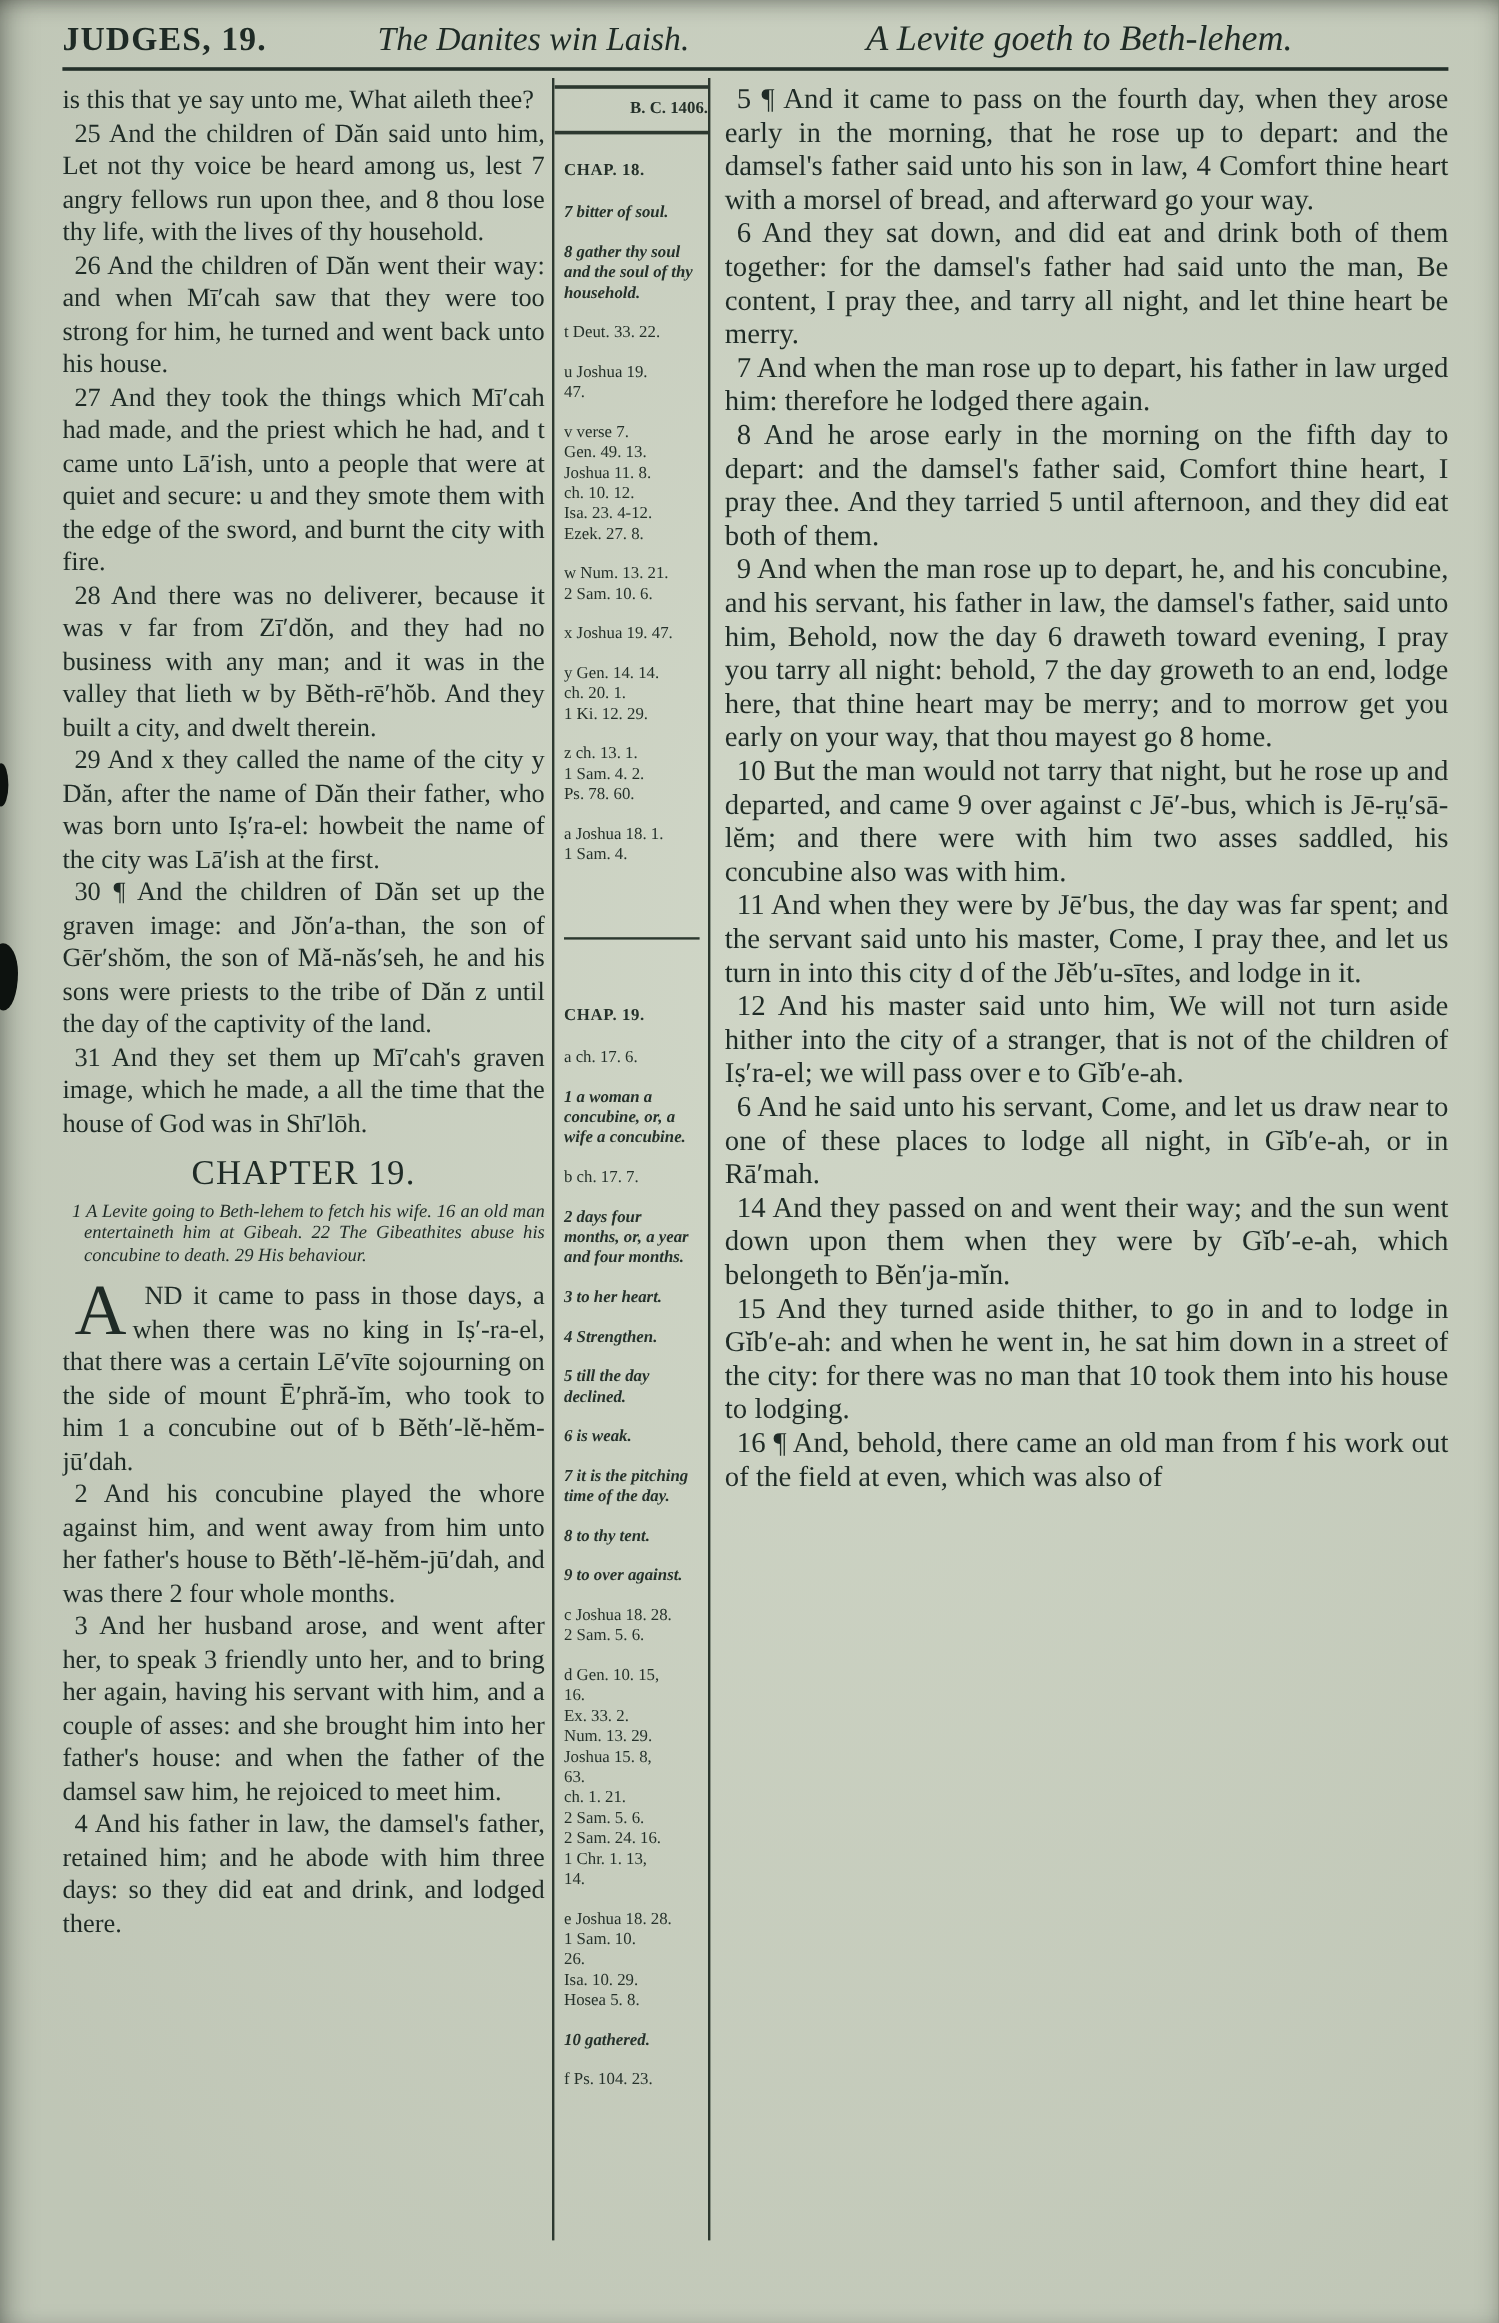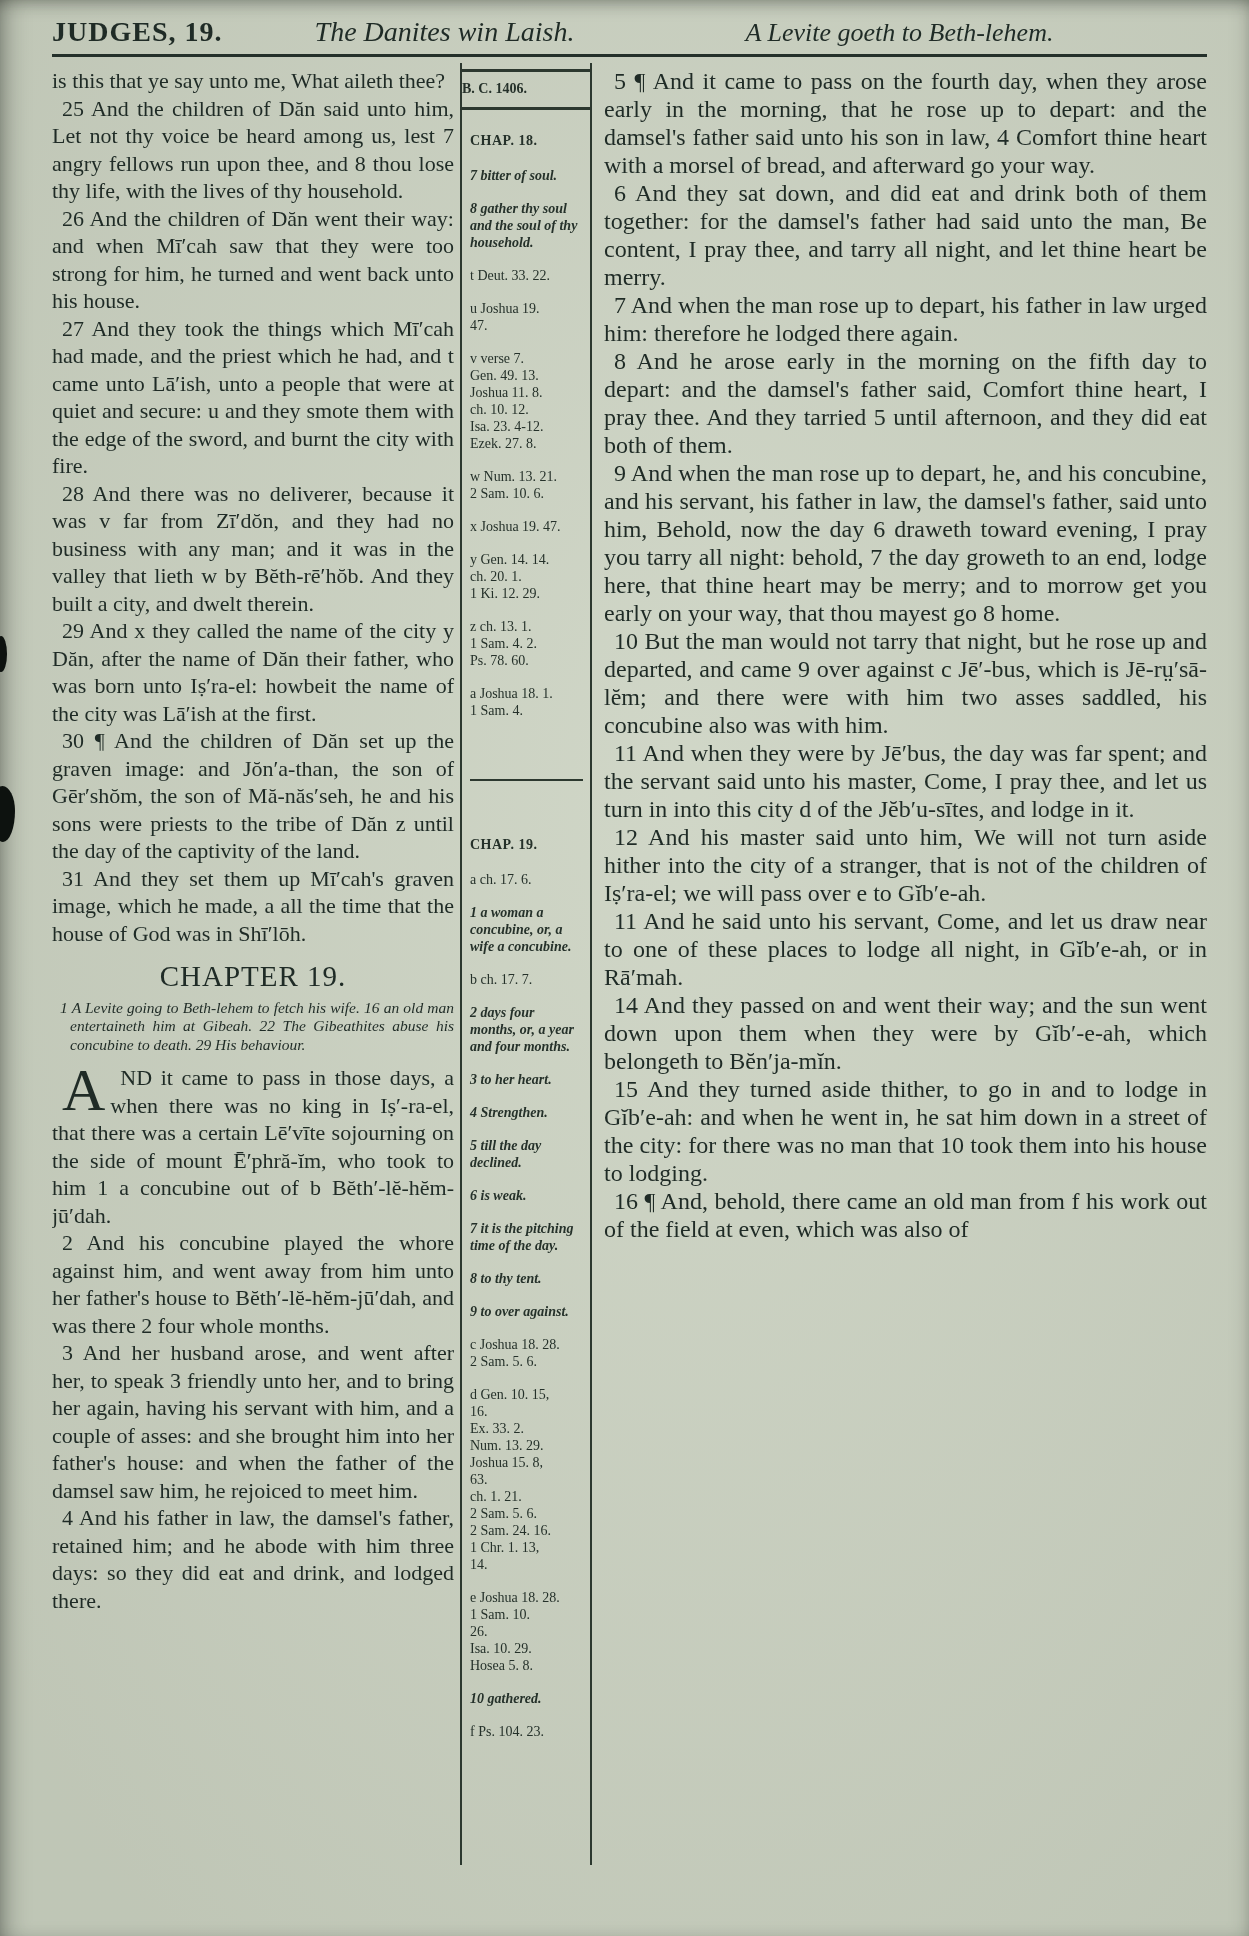--- a/index.html
+++ b/index.html
@@ -17,21 +17,21 @@
     padding:16px 42px 0 52px;
   }
   
   .pg-header{
     display:flex;align-items:baseline;
     border-bottom:3px solid #24302a;
     padding-bottom:6px;margin-bottom:6px;
   }
   .book-title{width:245px;font-weight:bold;font-size:28px;letter-spacing:1px;font-family:Liberation Serif, serif;}
   .running-head-left{flex:1;text-align:center;font-style:italic;font-size:28px;}
-  .running-head-right{width:615px;text-align:center;font-style:italic;font-size:26px;}
+  .running-head-right{width:615px;text-align:center;font-style:italic;font-size:30px;}
   
   .columns{display:flex;height:1802px;}
   .col{overflow:hidden;box-sizing:border-box;}
   .col-left{width:408px;padding:4px 6px 0 0;font-size:22px;line-height:27.5px;}
   .col-refs{
     width:132px;
     border-left:2px solid #2c382f;
     border-right:2px solid #2c382f;
     padding:6px 7px 0 8px;
     font-size:14px;line-height:17px;
@@ -42,21 +42,21 @@
   .para{margin:0;text-align:justify;text-indent:10px;}
   .para.cont{text-indent:0;}
   .para.chapter-heading{text-align:center;text-indent:0;font-size:29px;letter-spacing:1px;margin:16px 0 8px;}
   .para.summary{font-style:italic;font-size:15.5px;line-height:18.5px;text-align:justify;padding-left:18px;text-indent:-10px;margin:0 0 10px;}
   .dropcap{float:left;font-size:60px;line-height:47px;margin:3px 5px 0 0;}
   
   .ref-item{white-space:pre-line;margin:0 0 16px;}
   .ref-item.note{font-style:italic;font-weight:bold;}
   .ref-item.head{font-weight:bold;letter-spacing:.5px;margin:6px 0 18px;}
   .ref-item.bc{
-    text-align:left;font-weight:bold;
+    text-align:right;font-weight:bold;
     border-top:3px solid #2c382f;border-bottom:3px solid #2c382f;
     padding:8px 0 10px;margin:0 -7px 22px -8px;
   }
   .ref-item.rule{border-top:2px solid #2c382f;width:100%;height:0;margin:60px auto 55px;}
   
   .pg-footer{height:54px;display:flex;align-items:center;}
   .page-number{width:408px;text-align:center;font-size:22px;}
   
   .artifact{position:absolute;background:#0d120f;}
   .artifact-1{left:-5px;top:636px;width:12px;height:36px;border-radius:50%;}
@@ -154,21 +154,21 @@
       </div>
     <div class="col col-right">
         <p class="para verse"><span class="ptext">5 ¶ And it came to pass on the fourth day, when they arose early in the morning, that he rose up to depart: and the damsel's father said unto his son in law, 4 Comfort thine heart with a morsel of bread, and afterward go your way.</span></p>
         <p class="para verse"><span class="ptext">6 And they sat down, and did eat and drink both of them together: for the damsel's father had said unto the man, Be content, I pray thee, and tarry all night, and let thine heart be merry.</span></p>
         <p class="para verse"><span class="ptext">7 And when the man rose up to depart, his father in law urged him: therefore he lodged there again.</span></p>
         <p class="para verse"><span class="ptext">8 And he arose early in the morning on the fifth day to depart: and the damsel's father said, Comfort thine heart, I pray thee. And they tarried 5 until afternoon, and they did eat both of them.</span></p>
         <p class="para verse"><span class="ptext">9 And when the man rose up to depart, he, and his concubine, and his servant, his father in law, the damsel's father, said unto him, Behold, now the day 6 draweth toward evening, I pray you tarry all night: behold, 7 the day groweth to an end, lodge here, that thine heart may be merry; and to morrow get you early on your way, that thou mayest go 8 home.</span></p>
         <p class="para verse"><span class="ptext">10 But the man would not tarry that night, but he rose up and departed, and came 9 over against c Jē′-bus, which is Jē-rṳ′sā-lĕm; and there were with him two asses saddled, his concubine also was with him.</span></p>
         <p class="para verse"><span class="ptext">11 And when they were by Jē′bus, the day was far spent; and the servant said unto his master, Come, I pray thee, and let us turn in into this city d of the Jĕb′u-sītes, and lodge in it.</span></p>
         <p class="para verse"><span class="ptext">12 And his master said unto him, We will not turn aside hither into the city of a stranger, that is not of the children of Iṣ′ra-el; we will pass over e to Gĭb′e-ah.</span></p>
-        <p class="para verse"><span class="ptext">11 And he said unto his servant, Come, and let us draw near to one of these places to lodge all night, in Gĭb′e-ah, or in Rā′mah.</span></p>
+        <p class="para verse"><span class="ptext">6 And he said unto his servant, Come, and let us draw near to one of these places to lodge all night, in Gĭb′e-ah, or in Rā′mah.</span></p>
         <p class="para verse"><span class="ptext">14 And they passed on and went their way; and the sun went down upon them when they were by Gĭb′-e-ah, which belongeth to Bĕn′ja-mĭn.</span></p>
         <p class="para verse"><span class="ptext">15 And they turned aside thither, to go in and to lodge in Gĭb′e-ah: and when he went in, he sat him down in a street of the city: for there was no man that 10 took them into his house to lodging.</span></p>
         <p class="para verse"><span class="ptext">16 ¶ And, behold, there came an old man from f his work out of the field at even, which was also of</span></p>
       </div>
   </div>
 
 
 </div>
 
 </body></html>

